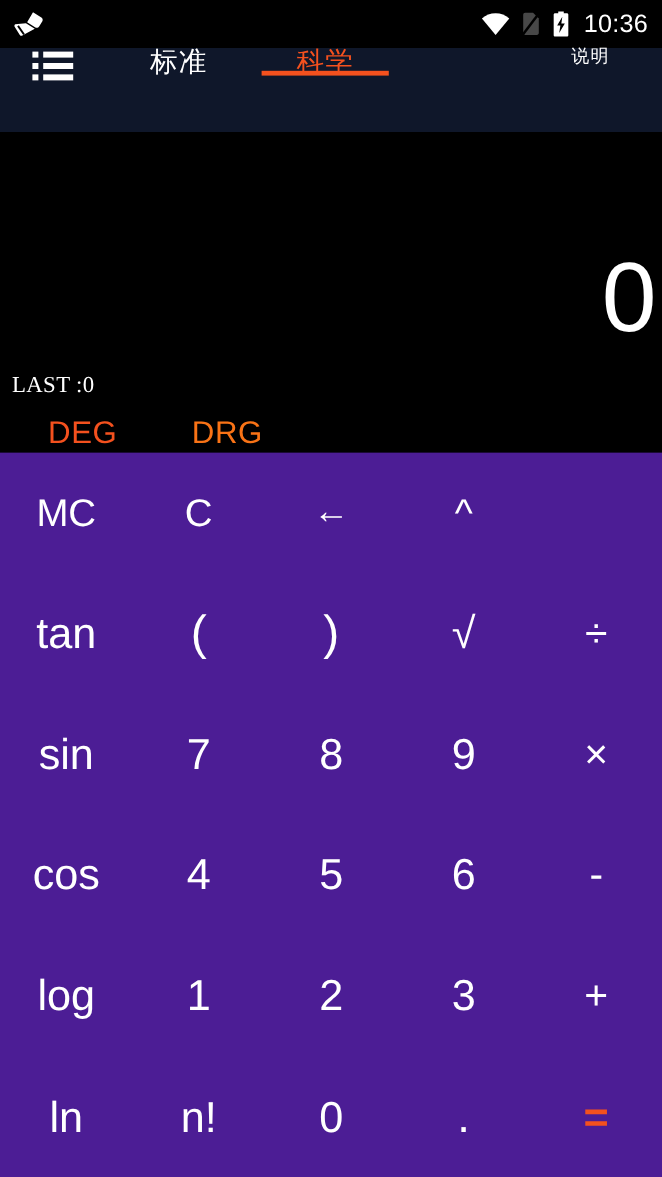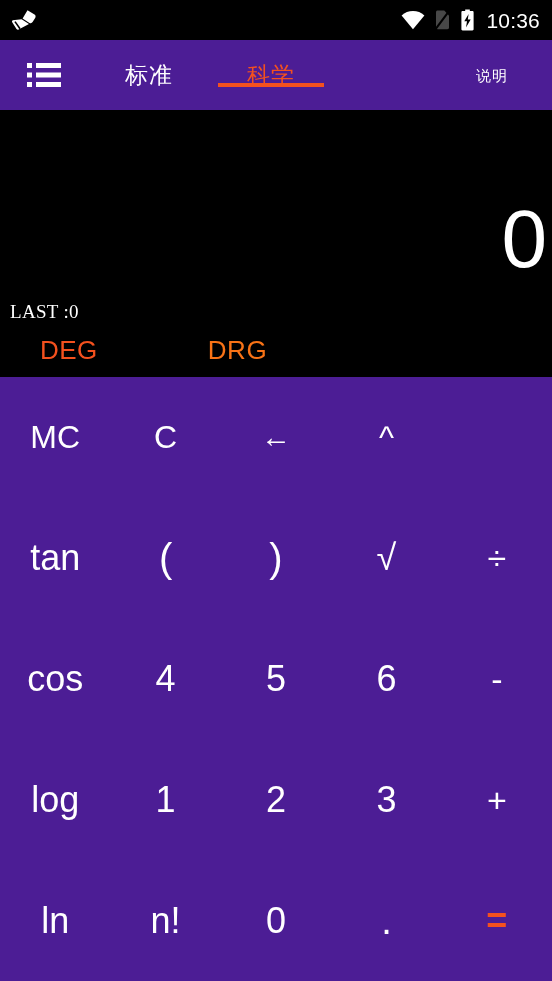--- a/index.html
+++ b/index.html
@@ -56,23 +56,23 @@
     letter-spacing: 0.2px;
     line-height: 1;
     margin-left: 2px;
     white-space: nowrap;
   }
 
   
   .tab-bar {
     height: 70px;
     flex: 0 0 70px;
-    background: #4c1d95;
-    display: flex;
-    align-items: center;
+    background: #0f172a;
+    display: flex;
+    align-items: flex-start;
     position: relative;
   }
   .menu-button {
     width: 88px;
     display: flex;
     align-items: center;
     justify-content: center;
     cursor: pointer;
   }
   .list-icon { width: 38px; height: 30px; display: block; }
@@ -150,22 +150,22 @@
     line-height: 1;
     padding-left: 10px;
     padding-bottom: 16px;
     letter-spacing: 0.3px;
     font-family: Liberation Serif, serif;
   }
   .mode-row {
     display: flex;
     align-items: flex-end;
     padding-left: 40px;
-    padding-bottom: 14px;
-    gap: 110px;
+    padding-bottom: 4px;
+    gap: 62px;
   }
   .mode-item {
     font-size: 26px;
     line-height: 1;
     cursor: pointer;
     letter-spacing: 0.5px;
   }
   .mode-active { color: #f4511e; }
   .mode-inactive { color: #f97316; }
 
@@ -318,20 +318,37 @@
         <span class="key-label">)</span>
       </div>
       <div class="key key-sqrt">
         <span class="key-label">√</span>
       </div>
       <div class="key key-op">
         <span class="key-label">÷</span>
       </div>
     </div>
 
+    <div class="key-row">
+      <div class="key">
+        <span class="key-label">sin</span>
+      </div>
+      <div class="key">
+        <span class="key-label">7</span>
+      </div>
+      <div class="key">
+        <span class="key-label">8</span>
+      </div>
+      <div class="key">
+        <span class="key-label">9</span>
+      </div>
+      <div class="key key-op">
+        <span class="key-label">×</span>
+      </div>
+    </div>
 
     <div class="key-row">
       <div class="key">
         <span class="key-label">cos</span>
       </div>
       <div class="key">
         <span class="key-label">4</span>
       </div>
       <div class="key">
         <span class="key-label">5</span>

